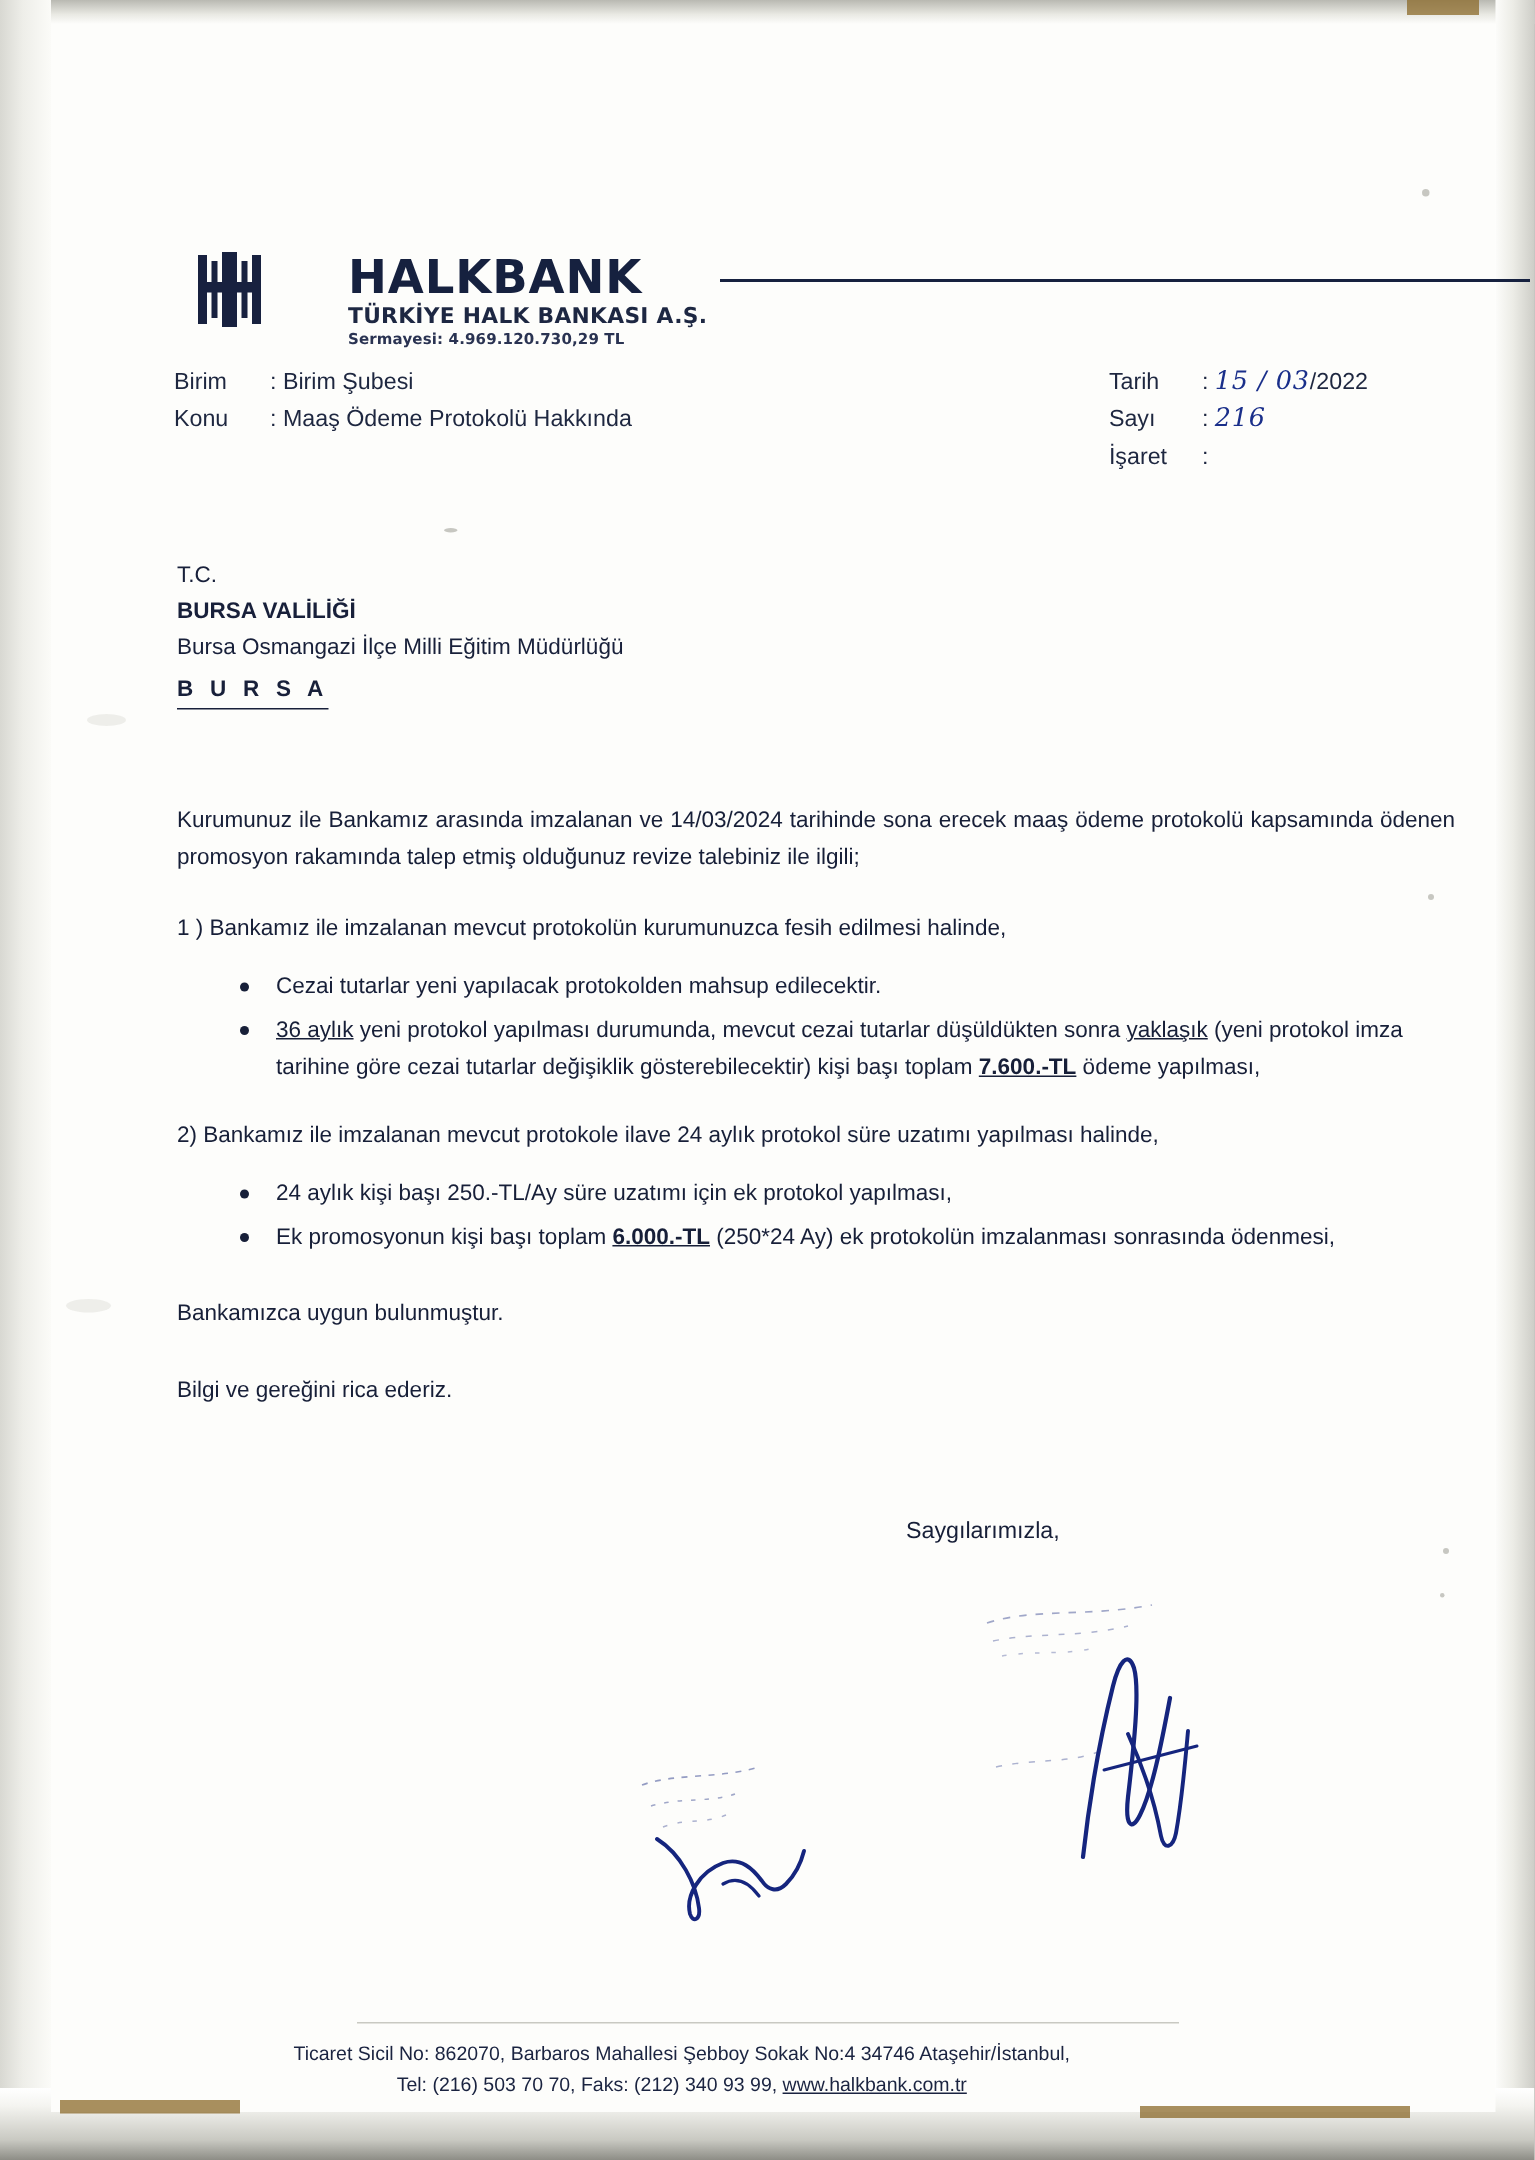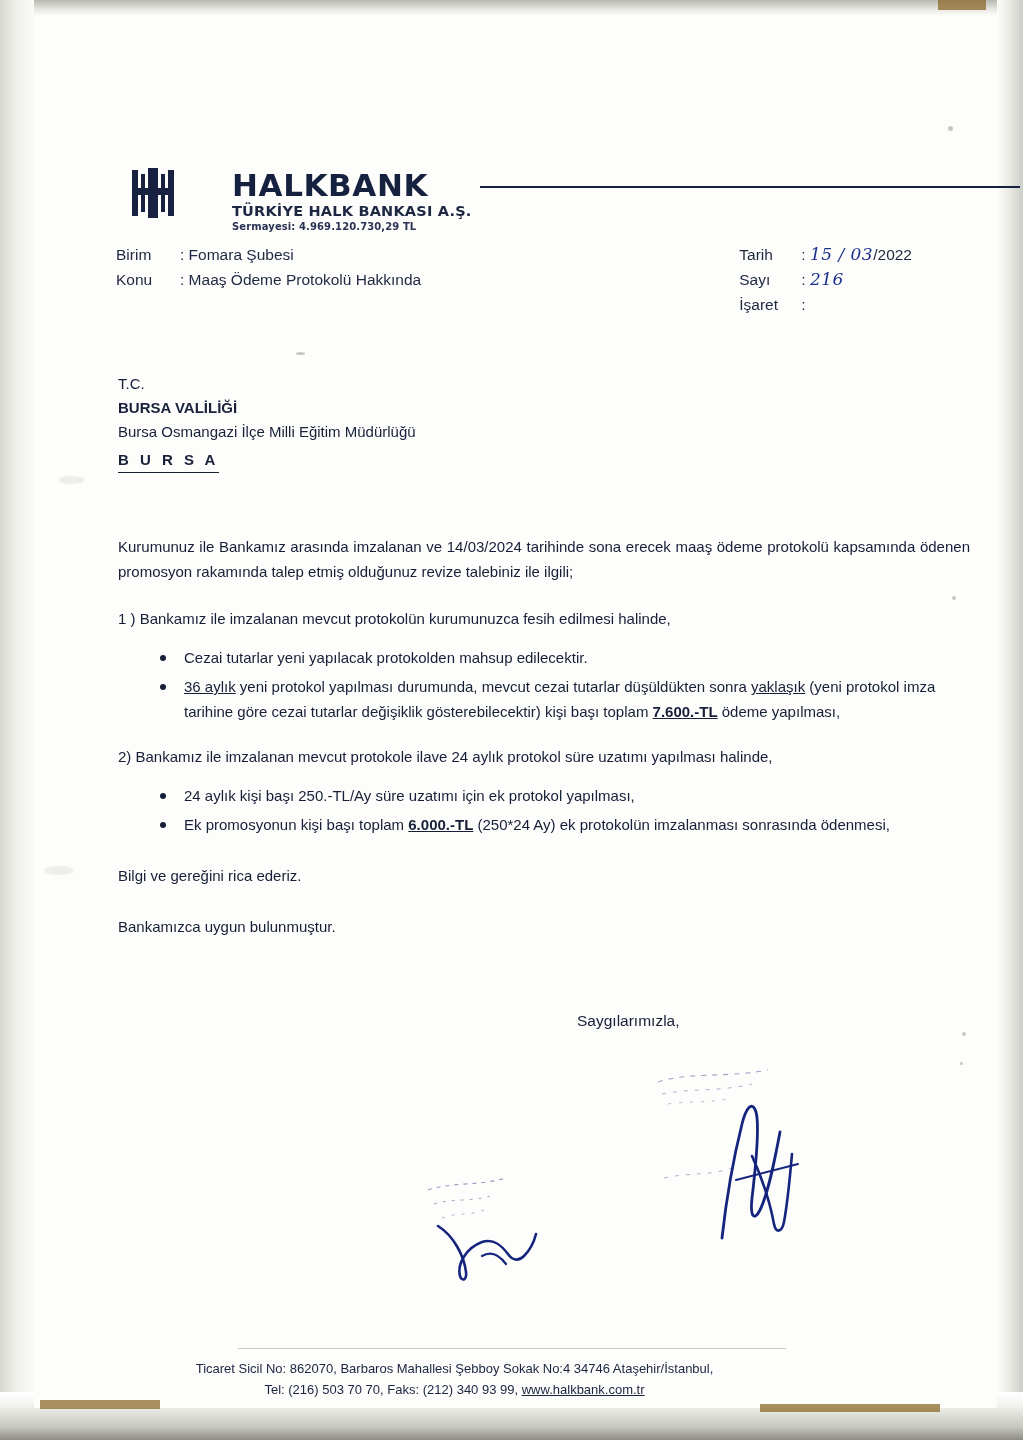--- a/index.html
+++ b/index.html
@@ -199,21 +199,21 @@
     width: 6px;
     height: 6px;
     background: #171f38;
     border-radius: 50%;
   }
   .u { text-decoration: underline; }
   .b { font-weight: bold; }
   .closing { margin-top: 8px; }
   .regards {
     position: absolute;
-    left: 577px;
+    left: 604px;
     top: 1012px;
     font-size: 15.5px;
     color: #171f38;
   }
 
   
   .sig {
     position: absolute;
     font-family: "DejaVu Serif", serif;
     color: #15257e;
@@ -288,21 +288,21 @@
         <div class="brand-name">HALKBANK</div>
         <div class="brand-rule"></div>
         <div class="brand-sub">TÜRKİYE HALK BANKASI A.Ş.</div>
         <div class="brand-cap">Sermayesi: 4.969.120.730,29 TL</div>
       </div>
     </div>
 
     <div class="meta">
       <div class="meta-left">
         <div>
-          <span class="lbl">Birim</span><span>: Fomara Şubesi</span>
+          <span class="lbl">Birim</span><span>: Birim Şubesi</span>
         </div>
         <div>
           <span class="lbl">Konu</span><span>: Maaş Ödeme Protokolü Hakkında</span>
         </div>
       </div>
       <div class="meta-right">
         <div>
           <span class="lbl">Tarih</span>:
           <span class="hand">15 / 03</span><span>/2022</span>
         </div>
@@ -343,22 +343,22 @@
 
     <ul class="bul">
       <li>
         <span>24 aylık kişi başı 250.-TL/Ay süre uzatımı için ek protokol yapılması,</span>
       </li>
       <li>
         <span>Ek promosyonun kişi başı toplam </span><span class="u b">6.000.-TL</span><span> (250*24 Ay) ek protokolün imzalanması sonrasında ödenmesi,</span>
       </li>
     </ul>
 
+    <div class="para closing" style="margin-top:26px;">Bankamızca uygun bulunmuştur.</div>
     <div class="para closing" style="margin-top:26px;">Bilgi ve gereğini rica ederiz.</div>
-    <div class="para closing" style="margin-top:26px;">Bankamızca uygun bulunmuştur.</div>
   </div>
 
   <div class="regards">Saygılarımızla,</div>
 
   <div class="sig" style="left:420px;top:1160px;">
     <svg width="150" height="130" viewBox="0 0 150 130" aria-hidden="true">
       <path d="M8 30 C30 22, 60 26, 86 18" stroke="#15257e" stroke-width="1.1" fill="none" opacity=".45" stroke-dasharray="4 5"></path>
       <path d="M14 44 C34 38, 52 42, 70 36" stroke="#15257e" stroke-width="1" fill="none" opacity=".4" stroke-dasharray="3 6"></path>
       <path d="M22 58 C38 52, 50 56, 64 50" stroke="#15257e" stroke-width="1" fill="none" opacity=".35" stroke-dasharray="3 7"></path>
       <path d="M18 66 C34 76, 44 96, 46 112 C47 120, 42 122, 40 116 C37 104, 46 88, 62 82 C74 78, 82 86, 88 94 C92 100, 98 102, 104 96 C110 90, 114 82, 116 74" stroke="#15257e" stroke-width="2.6" fill="none" stroke-linecap="round"></path>

